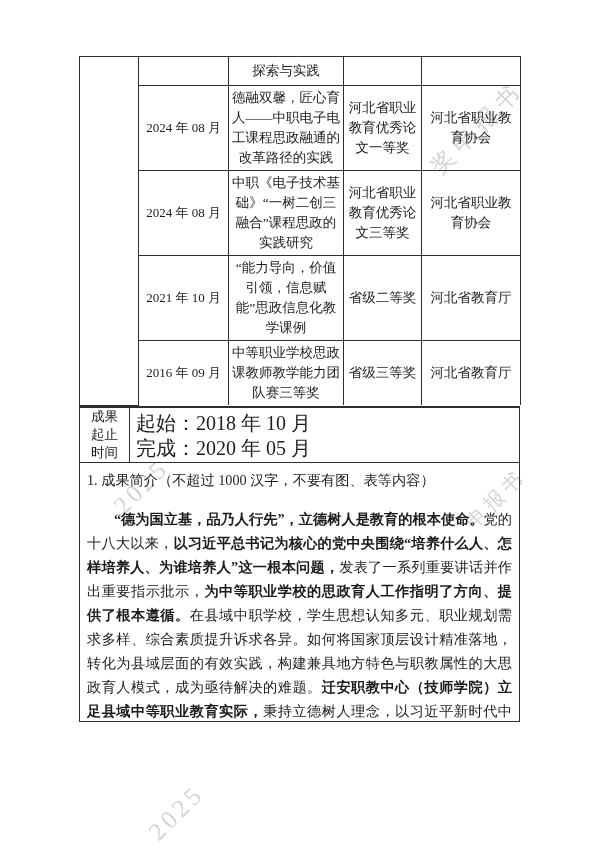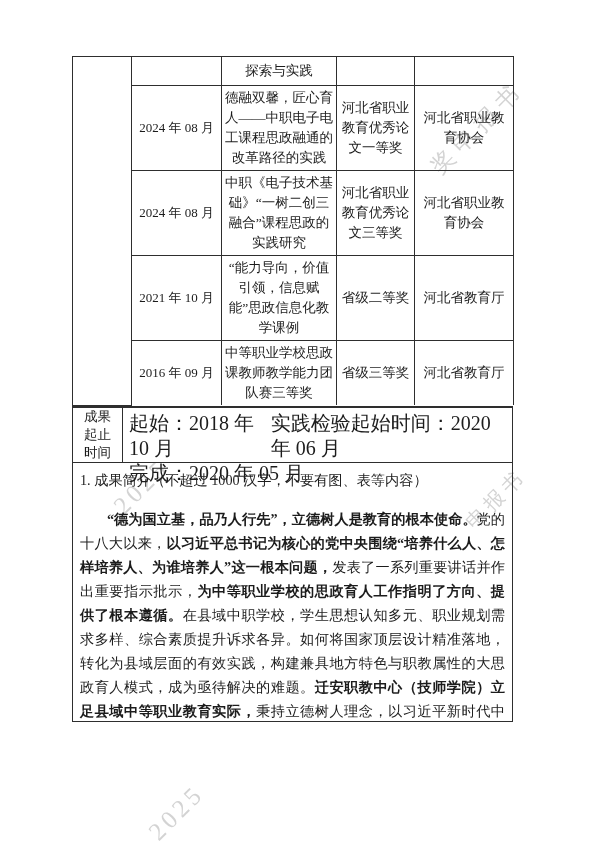--- a/index.html
+++ b/index.html
@@ -24,21 +24,21 @@
     letter-spacing:7px;
     font-size:23px;
     pointer-events:none;
   }
   .wm1 { left:446px; top:150px; }
   .wm2 { left:479px; top:508px; font-size:20px; letter-spacing:5px; }
   .wm3 { left:128px; top:492px; font-size:25px; letter-spacing:4px; }
   .wm4 { left:163px; top:818px; font-size:25px; letter-spacing:4px; }
   
   .doc {
-    position:absolute; left:72px; top:56px; width:441px;
+    position:absolute; left:79px; top:56px; width:441px;
     z-index:1;
   }
   table.awards {
     width:441px; border-collapse:collapse; table-layout:fixed;
   }
   table.awards td {
     border:1px solid #2e2e2e;
     text-align:center; vertical-align:middle;
     font-size:13.5px; line-height:20px;
     padding:2px 2px;
@@ -130,21 +130,20 @@
     </tbody>
       </table>
 
     <div class="duration">
       <div class="dur-label">成果
 起止
 时间</div>
       <div class="dur-content">
         <div class="dur-line1">
           <span>起始：2018 年 10 月</span>
-          <span>实践检验起始时间：2020 年 06 月</span>
         </div>
         <div class="dur-line2">
           <span>完成：2020 年 05 月</span>
         </div>
       </div>
     </div>
 
     <div class="intro">
       <div class="intro-heading">1. 成果简介（不超过 1000 汉字，不要有图、表等内容）</div>
       <div class="intro-body">

